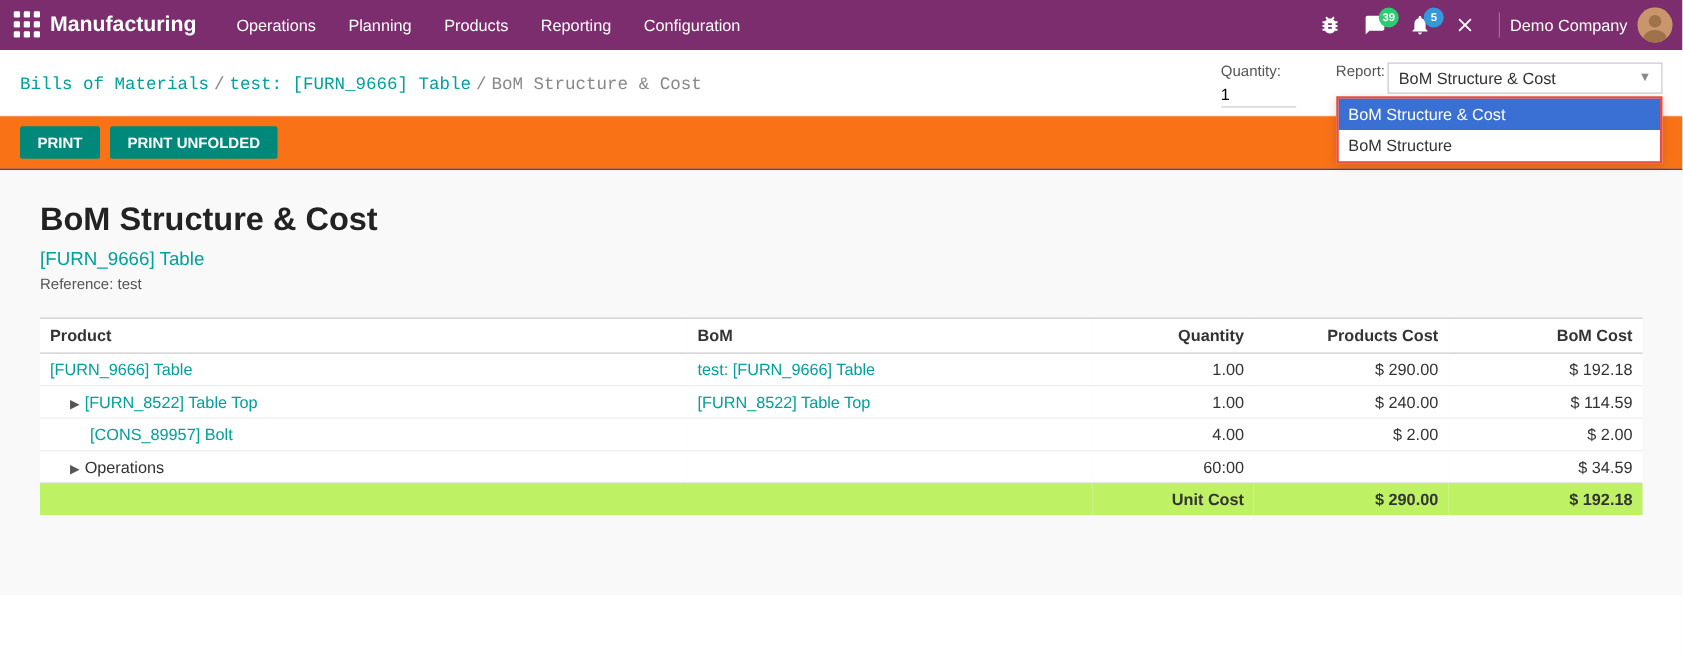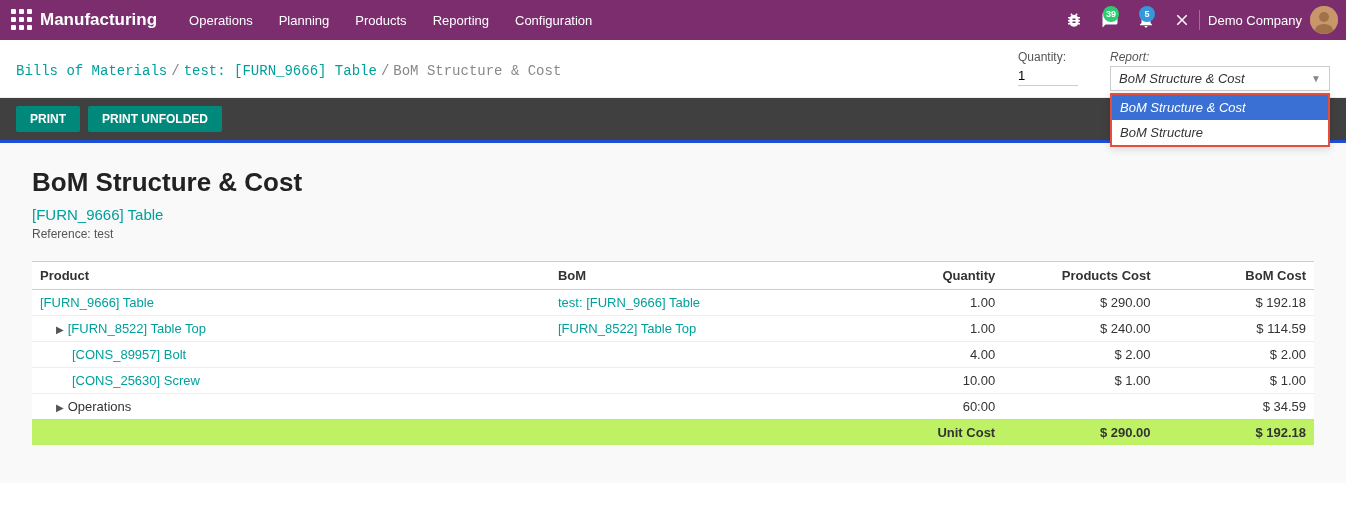--- a/index.html
+++ b/index.html
@@ -29,21 +29,21 @@
     }
     .navbar-nav-item {
       padding: 6px 12px; color: #fff; cursor: pointer;
       border-radius: 3px; font-size: 13px;
     }
     .navbar-right {
       display: flex; align-items: center; gap: 8px;
     }
     .nav-icon {
       width: 28px; height: 28px;
-      display: flex; align-items: center; justify-content: flex-end;
+      display: flex; align-items: center; justify-content: flex-start;
       color: #fff; cursor: pointer; font-size: 15px; position: relative;
     }
     .badge {
       position: absolute; top: 0; right: 0;
       background: #2ECC71; color: #fff;
       border-radius: 50%; font-size: 9px;
       width: 16px; height: 16px;
       display: flex; align-items: center; justify-content: center;
       font-weight: bold;
     }
@@ -86,21 +86,21 @@
       display: flex; align-items: flex-start; gap: 32px;
     }
     .qty-block { display: flex; flex-direction: column; gap: 2px; }
     .qty-label { font-size: 12px; color: #555; }
     .qty-input {
       border: none; border-bottom: 1px solid #ccc;
       width: 60px; font-size: 13px; padding: 2px 0;
       outline: none;
     }
 
-    .report-block { display: flex; flex-direction: column; gap: 2px; position: relative; font-style: italic; }
+    .report-block { display: flex; flex-direction: row; gap: 2px; position: relative; }
     .report-label { font-size: 12px; color: #555; }
     .report-select {
       display: flex; align-items: center; justify-content: space-between;
       border: 1px solid #ccc; padding: 4px 8px;
       min-width: 220px; cursor: pointer; background: #fff;
       position: relative;
     }
     .report-select-text { font-size: 13px; }
     .report-dropdown-arrow { font-size: 10px; color: #888; }
 
@@ -122,22 +122,22 @@
     }
     .report-dropdown-item.active {
       background: #3A6FD4;
       color: #fff;
     }
 
     
     .action-bar {
       padding: 8px 16px;
       display: flex; gap: 8px;
-      border-bottom: 3px solid #1d4ed8;
-      background: #404040;
+      border-bottom: 1px solid #1d4ed8;
+      background: #f97316;
     }
     .btn-print {
       background: #00897B; color: #fff;
       border: none; padding: 6px 14px;
       font-size: 12px; font-weight: bold;
       cursor: pointer; border-radius: 2px;
     }
 
     
     .main-content {
@@ -333,27 +333,20 @@
           <td class="right">$ 114.59</td>
         </tr>
         <tr>
           <td style="padding-left: 40px;"><span class="cell-link">[CONS_89957] Bolt</span></td>
           <td></td>
           <td class="right">4.00</td>
           <td class="right">$ 2.00</td>
           <td class="right">$ 2.00</td>
         </tr>
         <tr>
-          <td style="padding-left: 40px;"><span class="cell-link">[CONS_25630] Screw</span></td>
-          <td></td>
-          <td class="right">10.00</td>
-          <td class="right">$ 1.00</td>
-          <td class="right">$ 1.00</td>
-        </tr>
-        <tr>
           <td style="padding-left: 24px;"><span class="expand-icon">▶</span><span>Operations</span></td>
           <td></td>
           <td class="right">60:00</td>
           <td class="right"></td>
           <td class="right">$ 34.59</td>
         </tr>
       </tbody>
     <tfoot>
       <tr class="unit-cost-row">
         <td colspan="2"></td>

